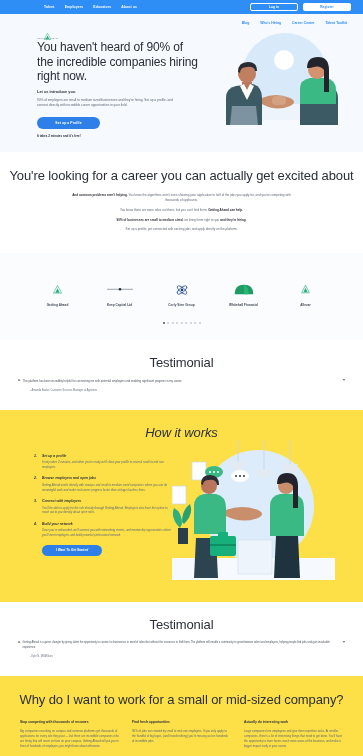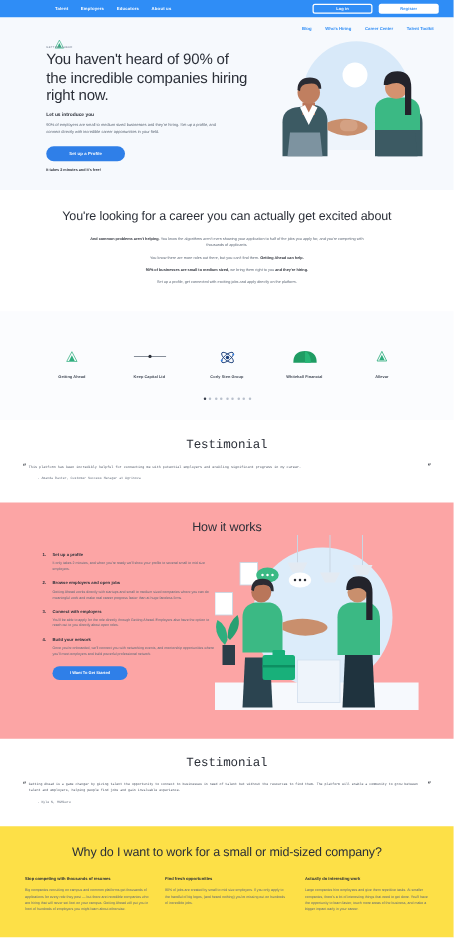--- a/index.html
+++ b/index.html
@@ -52,49 +52,49 @@
     border-radius: 9px; font-size: 3.4px; font-weight: 700;
     width: 63px; height: 12px; display: flex; align-items: center;
     justify-content: center; cursor: pointer; letter-spacing: .1px;
   }
   .hero-note { font-size: 3px; font-weight: 700; color: #2b2f38; margin-top: 5px; }
   .hero-art { flex: 1; position: relative; height: 105px; margin-top: -4px; }
 
   
   .section { padding: 16px 0; }
   h2.section-title {
-    font-size: 10px; font-weight: 400; text-align: center;
+    font-size: 13px; font-weight: 400; text-align: center;
     color: #2b2f38; letter-spacing: -.1px;
   }
   .value-body { margin: 10px auto 0; width: 228px; text-align: center; }
   .value-body p { font-size: 3.05px; line-height: 5.1px; color: #5d6775; margin-bottom: 4.5px; }
   .value-body b { color: #2b2f38; font-weight: 700; }
 
   
   .partners { background: #fbfcfe; padding: 15px 0 16px; }
   .partner-row { display: flex; justify-content: center; gap: 21px; margin-top: 14px; }
   .partner { width: 41px; text-align: center; }
   .partner-logo { height: 16px; display: flex; align-items: center; justify-content: center; }
   .partner-name { font-size: 3.1px; color: #3f4653; margin-top: 5px; font-weight: 600; letter-spacing: .05px; }
   .dots { display: flex; justify-content: center; gap: 2.5px; margin-top: 15px; }
   .dot { width: 2px; height: 2px; border-radius: 50%; border: .4px solid #b8c0cc; }
   .dot.active { background: #39404d; border-color: #39404d; }
 
   
-  .testimonial { padding: 15px 0 18px; font-family: Liberation Mono, monospace; }
+  .testimonial { padding: 15px 0 18px; }
   .tmark { font-size: 5px; color: #2b2f38; font-weight: 700; line-height: 1; }
   .tquote-wrap { display: flex; margin: 9px 18px 0; gap: 2px; }
   .tquote {
     font-size: 2.75px; line-height: 5px; color: #4a5261; flex: 1;
   }
   .tauthor { font-size: 2.6px; color: #6b7482; margin: 5px 0 0 30px; }
   .tm2 .tquote { font-size: 2.6px; line-height: 4.8px; }
 
   
-  .how { background: #fca5a5; padding: 15px 0 18px; position: relative; }
+  .how { background: #fde047; padding: 15px 0 18px; position: relative; font-style: italic; }
   .how-inner { display: flex; }
   .how-left { width: 172px; padding-left: 34px; padding-top: 14px; }
   .how-step { margin-bottom: 7px; display: flex; gap: 3px; }
   .how-num { font-size: 3.4px; font-weight: 700; color: #2b2f38; width: 5px; flex: none; }
   .how-step h3 { font-size: 3.4px; font-weight: 700; color: #2b2f38; margin-bottom: 2.5px; }
   .how-step p { font-size: 2.85px; line-height: 4.6px; color: #5d6775; width: 132px; }
   .btn-secondary {
     margin: 6px 0 0 8px; background: #2f7fe8; color: #fff; border: none;
     border-radius: 9px; font-size: 3.2px; font-weight: 700;
     width: 60px; height: 11px; display: flex; align-items: center;

